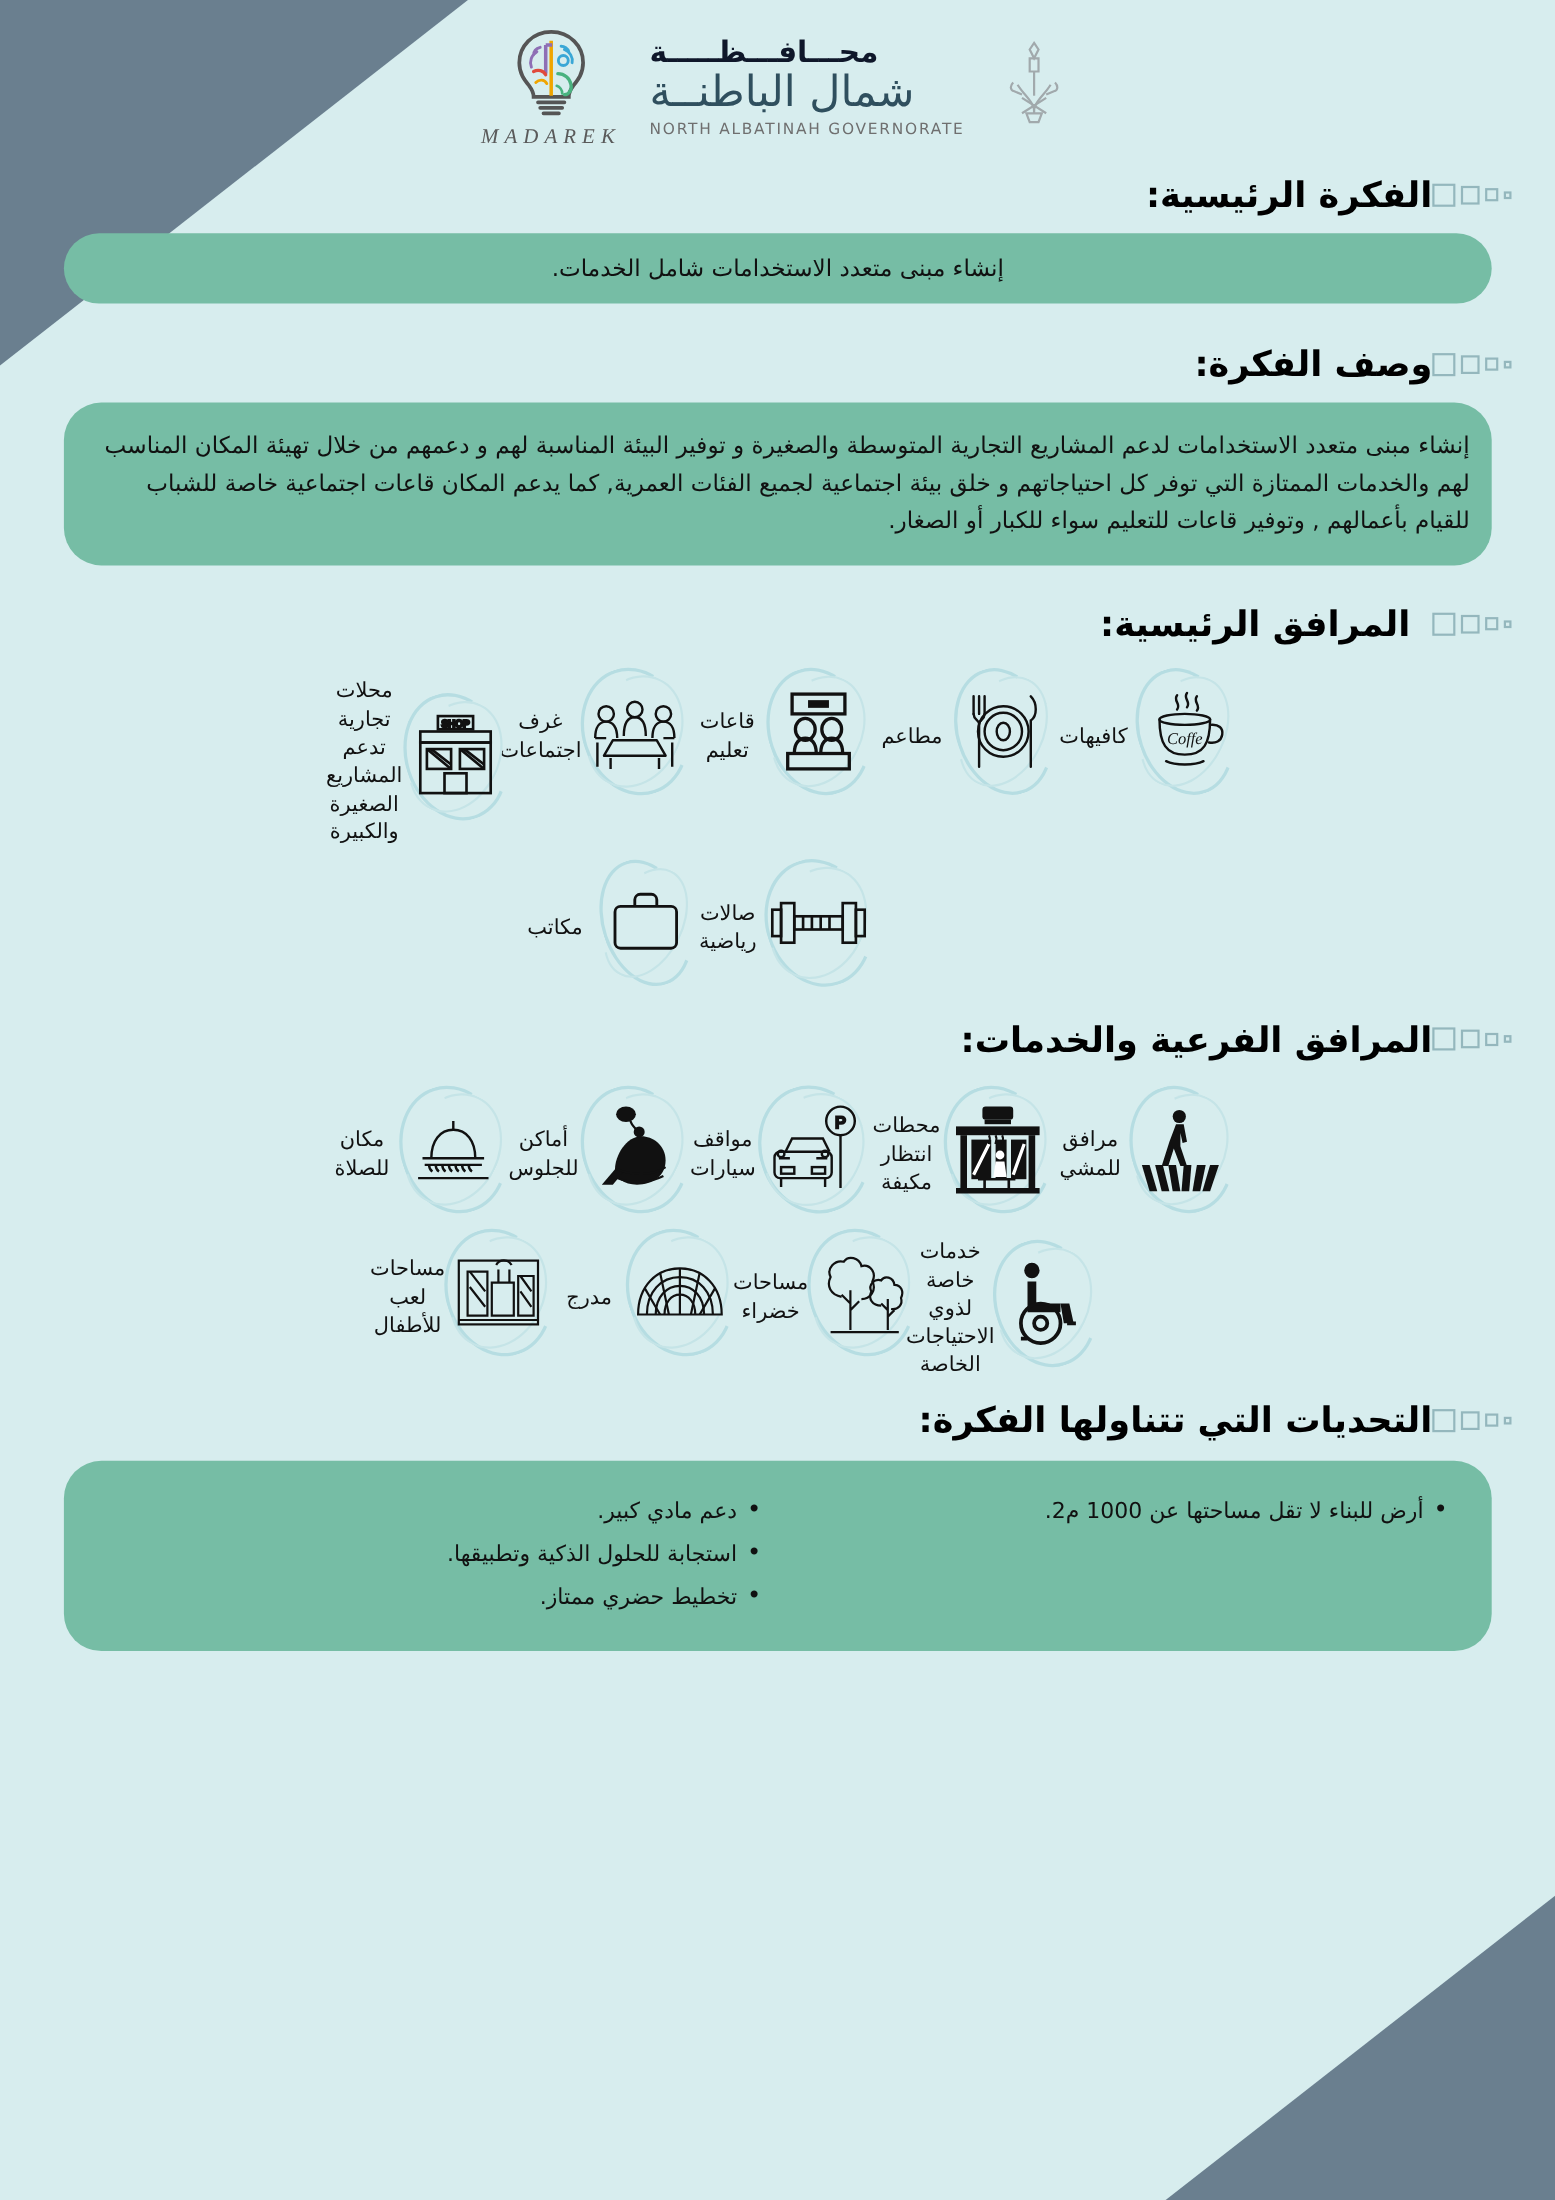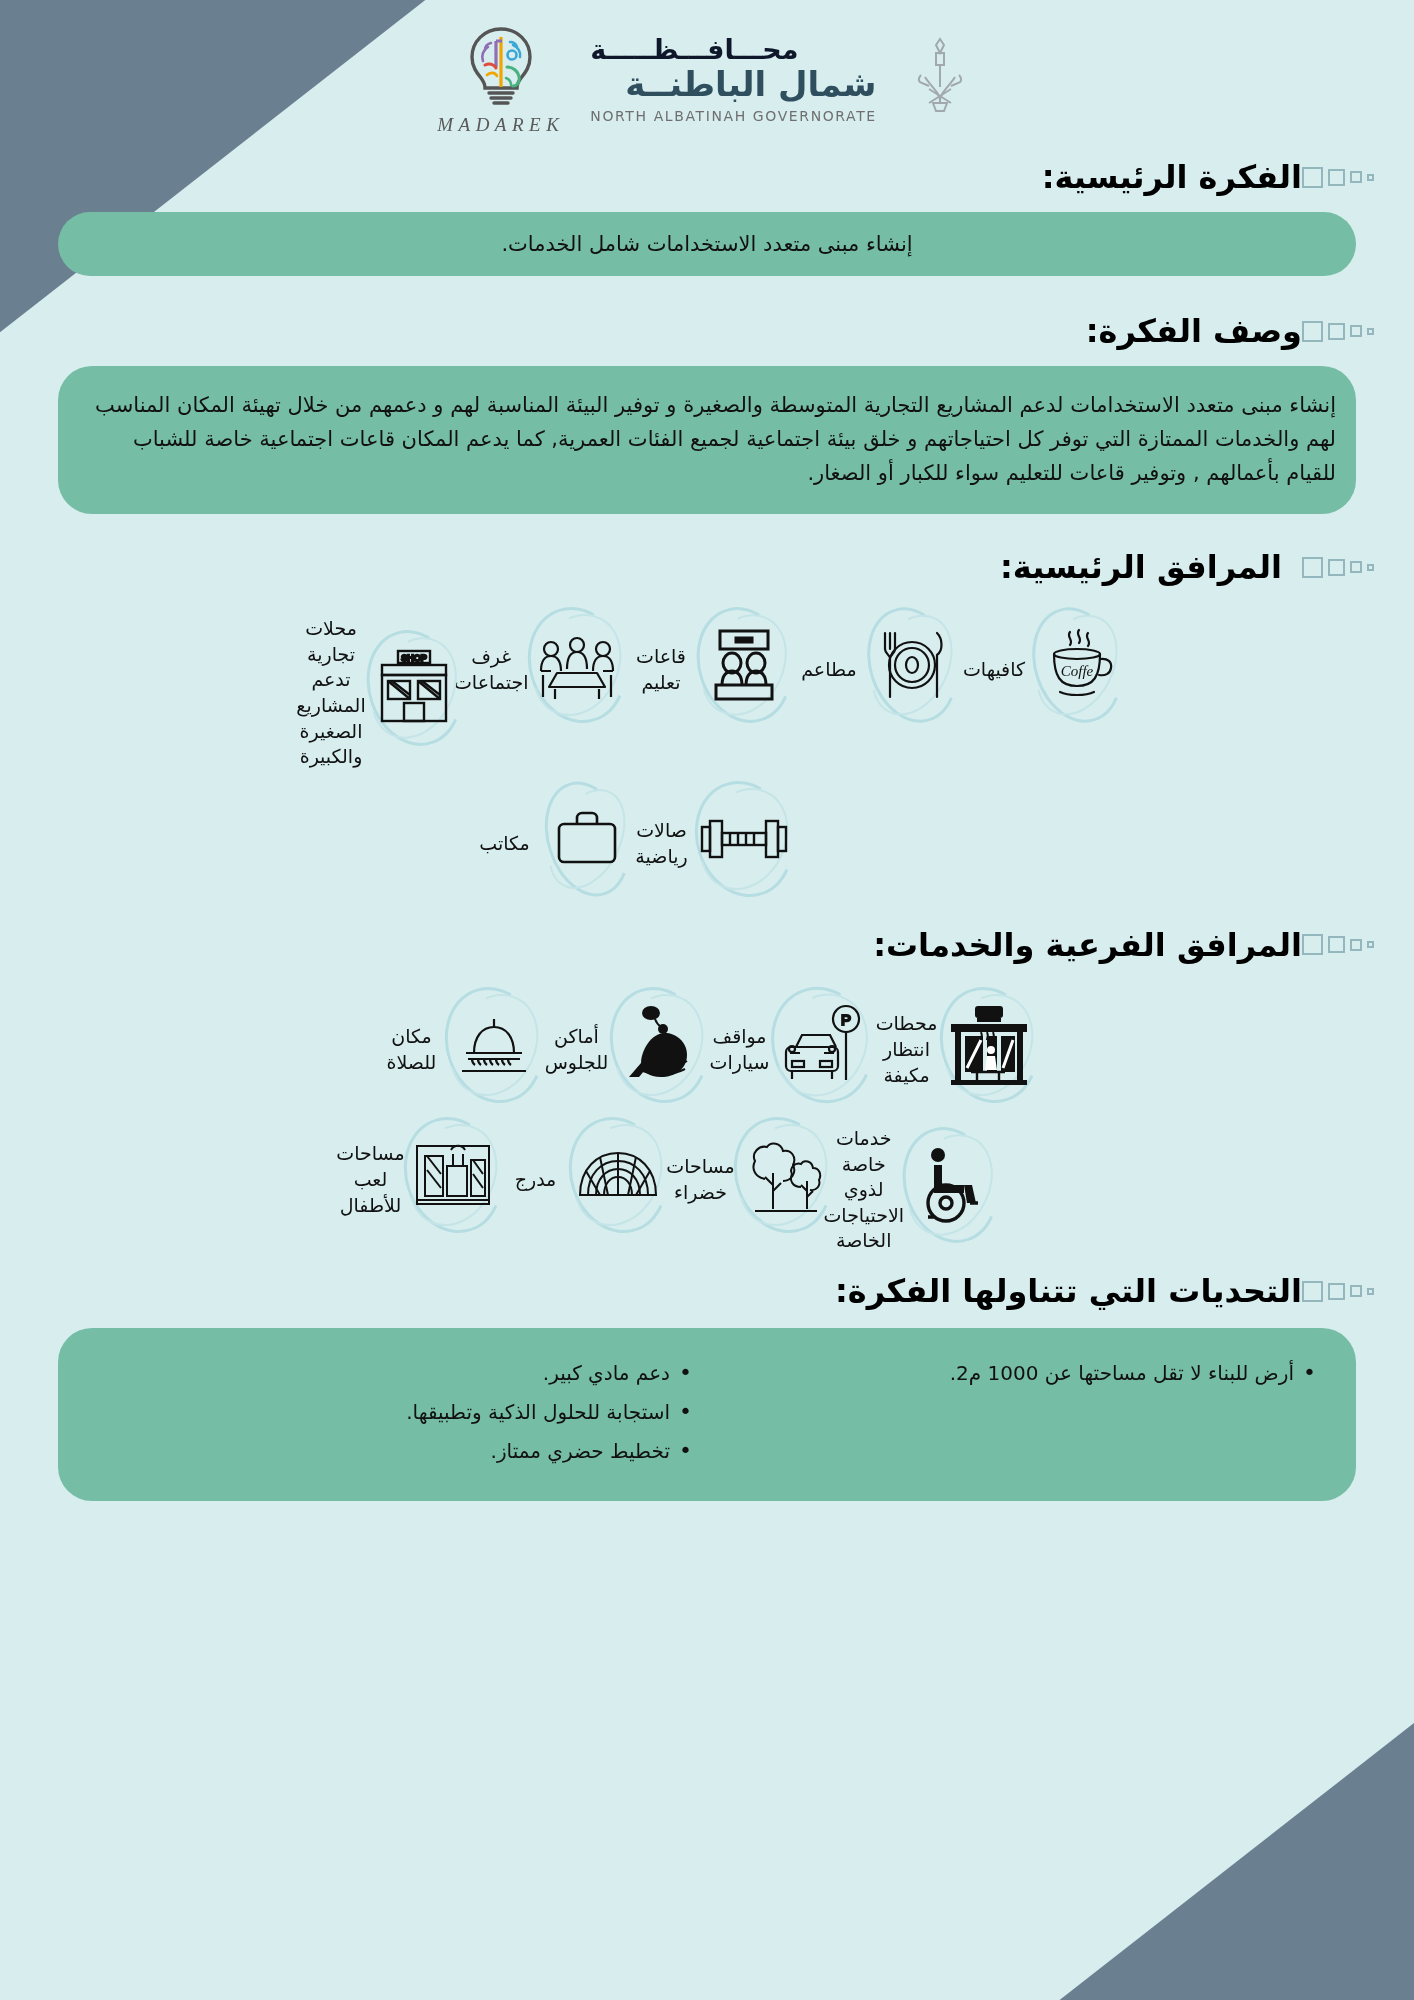--- a/index.html
+++ b/index.html
@@ -49,23 +49,22 @@
     font-size:19px; letter-spacing:5.5px; color:#5a5a5a;
     font-family:"Liberation Serif",serif; margin-top:3px;font-style:italic;
   }
   .gov-block { display:flex; flex-direction:column; align-items:flex-end; direction:rtl; }
   .gov-ar1 {
     font-size:27px; font-weight:bold; color:#0f172a; letter-spacing:11px;
     line-height:1.18;
     text-align:center;
   }
   .gov-ar2 {
-    font-size:34px; font-weight:bold; color:#2f4f5e; letter-spacing:2px;
+    font-size:39px; font-weight:normal; color:#2f4f5e; letter-spacing:2px;
     line-height:1.1;
-    margin-left:35px;
   }
   .gov-en {
     font-size:14px; color:#6f6f6f; letter-spacing:1.6px;
     direction:ltr; margin-top:4px;
   }
 
   
   .sec-head {
     position:relative; z-index:4;
     display:flex; align-items:center; justify-content:flex-start;
@@ -361,20 +360,39 @@
     <span class="sq s1"></span>
     <span class="sq s2"></span>
     <span class="sq s3"></span>
     <span class="sq s4"></span>
   </div>
   <div class="sec-title">المرافق الفرعية والخدمات:</div>
 </div>
 
 <div class="icon-row" style="margin-top:14px;">
 
+  <div class="icon-cell">
+    <div class="icon-art">
+      <span class="swoosh"></span>
+        <span class="swoosh b"></span>
+      <svg width="92" height="84" viewBox="0 0 92 84">
+        <g fill="#111">
+          <circle cx="44" cy="12" r="6"></circle>
+          <path d="M41 19 h7 l3 16 l-4 1 l-2-9 v12 l6 18 h-6 l-6-16 l-5 16 h-6 l7-22 z"></path>
+          <path d="M10 56 l7 24 h7 l-7-24 z"></path>
+          <path d="M22 56 l6 24 h7 l-6-24 z"></path>
+          <path d="M34 56 l4 24 h7 l-4-24 z"></path>
+          <path d="M48 56 l-2 24 h7 l2-24 z"></path>
+          <path d="M60 56 l-4 24 h7 l5-24 z"></path>
+          <path d="M72 56 l-7 24 h7 l8-24 z"></path>
+        </g>
+      </svg>
+    </div>
+    <div class="icon-label">مرافق للمشي</div>
+  </div>
 
   <div class="icon-cell">
     <div class="icon-art">
       <span class="swoosh"></span>
         <span class="swoosh b"></span>
       <svg width="96" height="86" viewBox="0 0 96 86">
         <g fill="#111">
           <rect x="34" y="4" width="28" height="12" rx="3"></rect>
           <rect x="36" y="16" width="24" height="4"></rect>
           <rect x="10" y="22" width="76" height="8"></rect>

